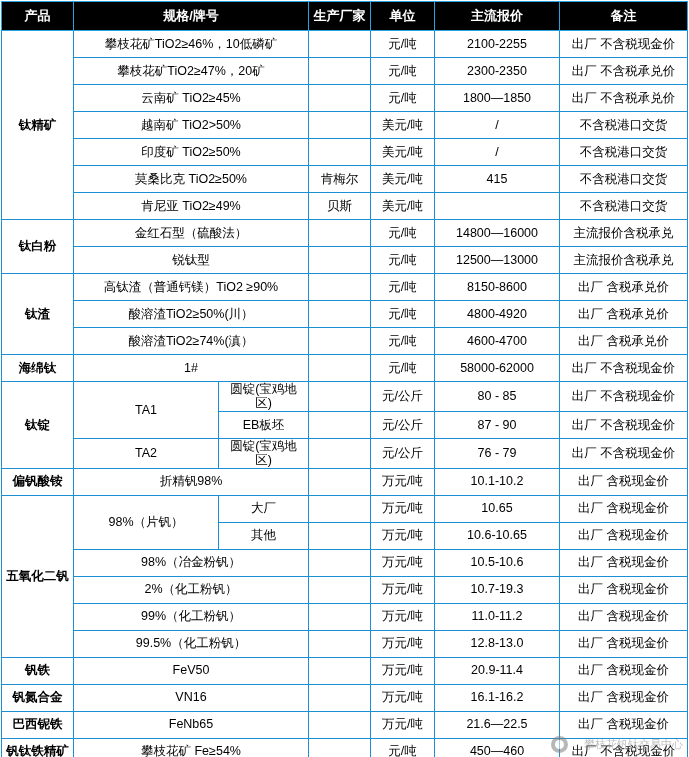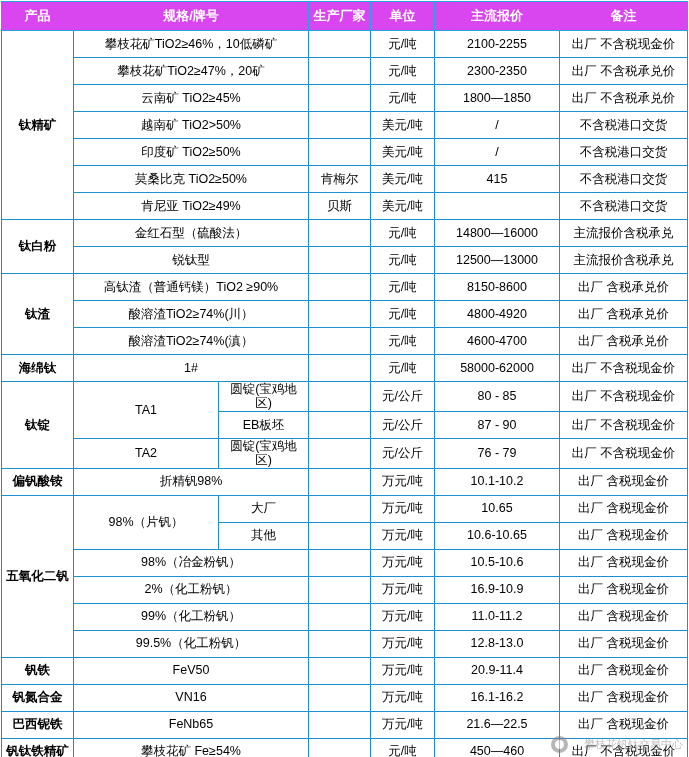--- a/index.html
+++ b/index.html
@@ -25,21 +25,21 @@
     font-size: 12.5px;
     color: #000000;
     padding: 0 4px;
     height: 27px;
     line-height: 1.15;
     vertical-align: middle;
     box-sizing: border-box;
     background: #ffffff;
   }
   table.price-table thead th {
-    background: #d946ef;
+    background: #000000;
     color: #ffffff;
     font-weight: bold;
     text-align: center;
     height: 29px;
     font-size: 13px;
     border-color: #23a3e0;
   }
   .c-center { text-align: center; }
   .cat {
     text-align: center;
@@ -174,21 +174,21 @@
 
     <tr>
       <td class="cat" rowspan="3">钛渣</td>
       <td class="sub-name" colspan="2">高钛渣（普通钙镁）TiO2 ≥90%</td>
       <td class="c-center"></td>
       <td class="c-center">元/吨</td>
       <td class="c-center">8150-8600</td>
       <td class="c-center">出厂 含税承兑价</td>
     </tr>
     <tr>
-      <td class="sub-name" colspan="2">酸溶渣TiO2≥74%(川）</td>
+      <td class="sub-name" colspan="2">酸溶渣TiO2≥50%(川）</td>
       <td class="c-center"></td>
       <td class="c-center">元/吨</td>
       <td class="c-center">4800-4920</td>
       <td class="c-center">出厂 含税承兑价</td>
     </tr>
     <tr>
       <td class="sub-name" colspan="2">酸溶渣TiO2≥74%(滇）</td>
       <td class="c-center"></td>
       <td class="c-center">元/吨</td>
       <td class="c-center">4600-4700</td>
@@ -258,21 +258,21 @@
       <td class="sub-name" colspan="2">98%（冶金粉钒）</td>
       <td class="c-center"></td>
       <td class="c-center">万元/吨</td>
       <td class="c-center">10.5-10.6</td>
       <td class="c-center">出厂 含税现金价</td>
     </tr>
     <tr>
       <td class="sub-name" colspan="2">2%（化工粉钒）</td>
       <td class="c-center"></td>
       <td class="c-center">万元/吨</td>
-      <td class="c-center">16.9-10.9</td>
+      <td class="c-center">10.7-19.3</td>
       <td class="c-center">出厂 含税现金价</td>
     </tr>
     <tr>
       <td class="sub-name" colspan="2">99%（化工粉钒）</td>
       <td class="c-center"></td>
       <td class="c-center">万元/吨</td>
       <td class="c-center">11.0-11.2</td>
       <td class="c-center">出厂 含税现金价</td>
     </tr>
     <tr>

